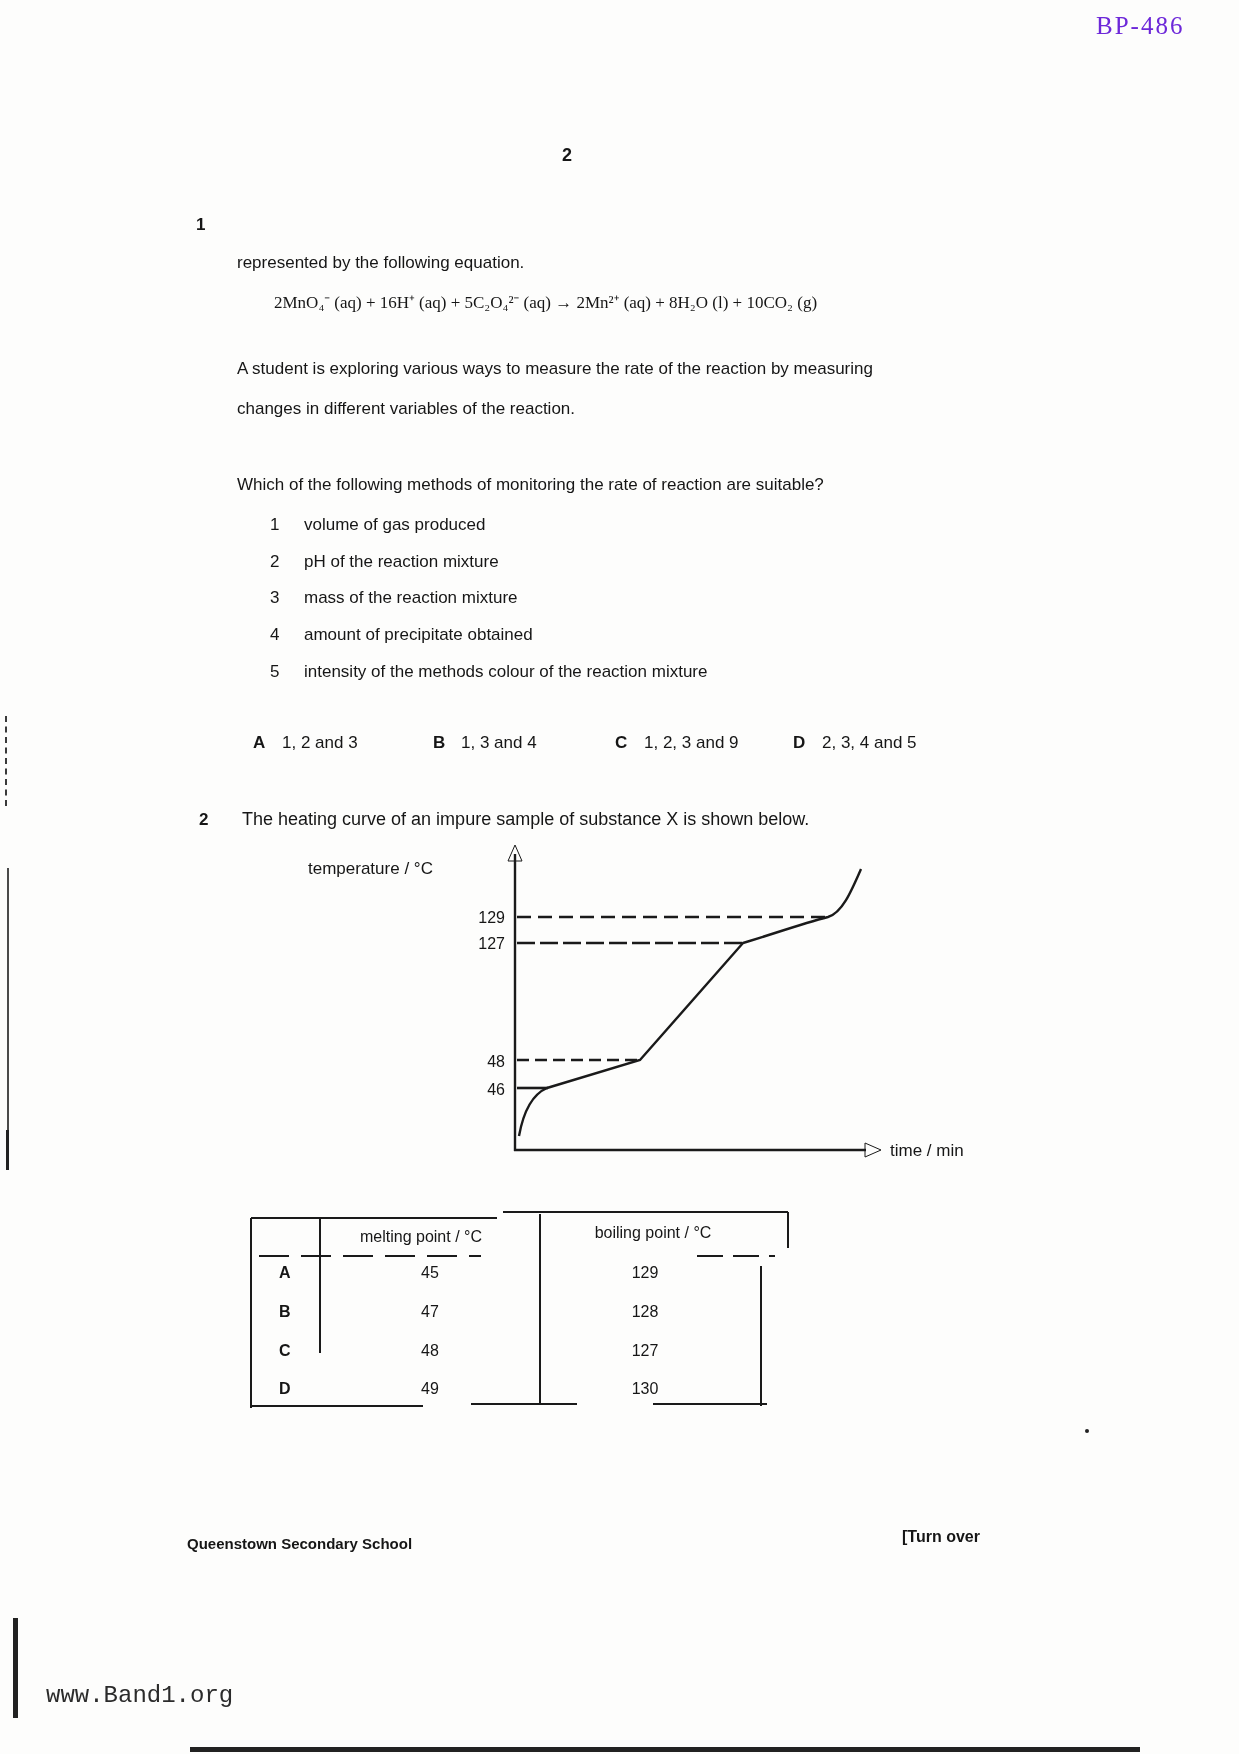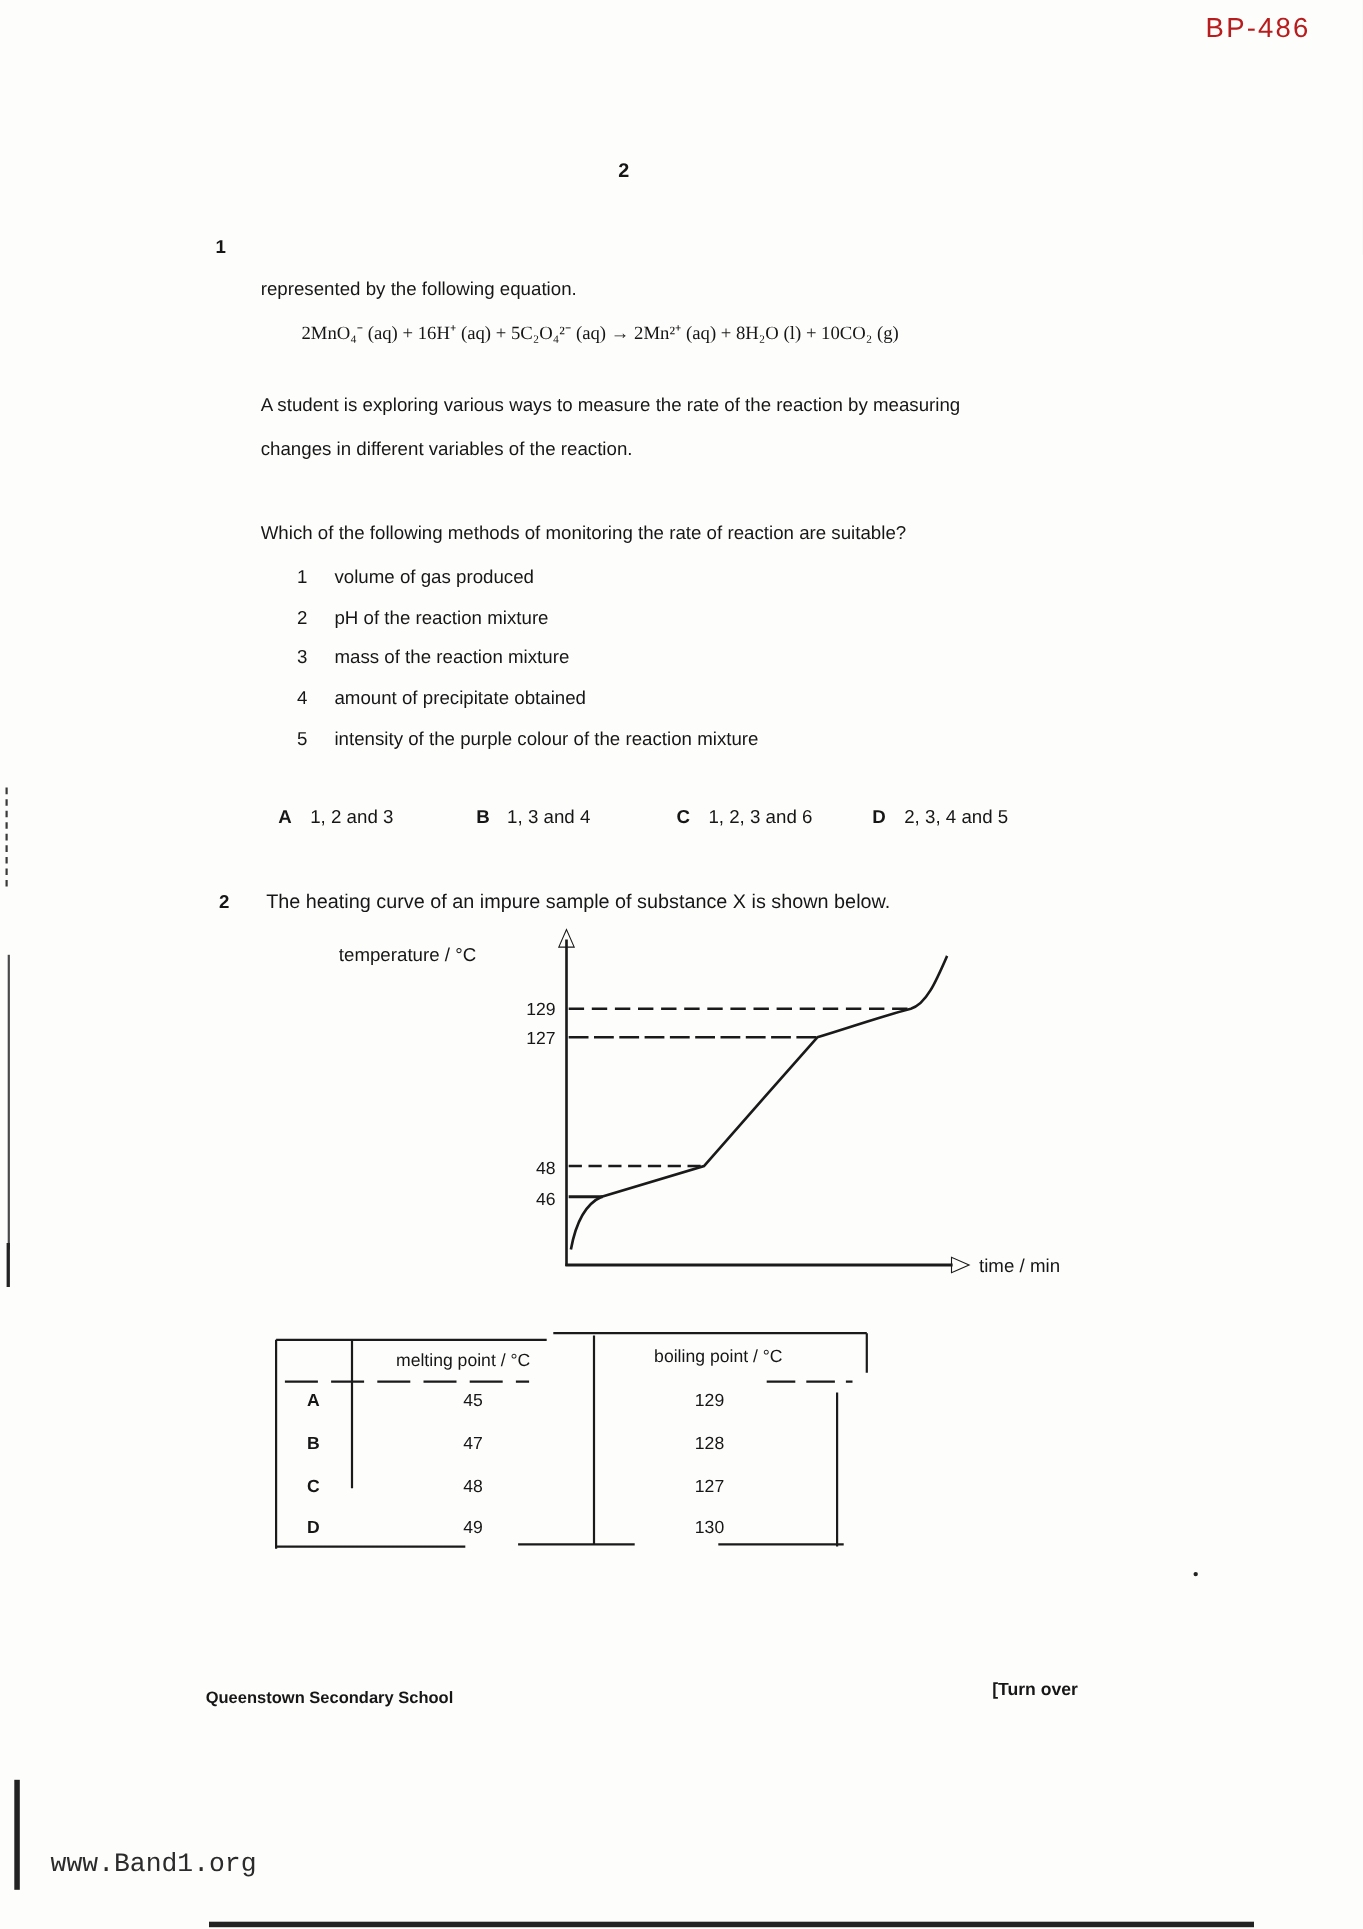--- a/index.html
+++ b/index.html
@@ -6,21 +6,21 @@
   #page{
     position:relative;width:1239px;height:1754px;background:#fdfdfc;
     font-family:"Liberation Sans",sans-serif;color:#161616;overflow:hidden;
   }
   .abs{position:absolute;white-space:nowrap;}
   .t17{font-size:17px;line-height:1;}
   .t18{font-size:18px;line-height:1;}
   .bold{font-weight:bold;}
   .eq{font-family:Liberation Serif, serif;font-size:17px;}
   .mono{font-family:Liberation Mono, monospace;font-size:24px;color:#2b2b2b;}
-  .code{font-size:25px;letter-spacing:2px;color:#b91c1c;}
+  .code{font-size:25px;letter-spacing:2px;color:#6d28d9;font-family:Liberation Serif, serif;}
   svg text{font-family:"Liberation Sans",sans-serif;fill:#161616;}
   svg line, svg path{stroke:#1a1a1a;fill:none;}
   .artifact{position:absolute;background:#222;}
 </style>
 </head>
 <body>
 
 <div id="page">
 
   <div class="abs code" style="left:1096px;top:12px;">BP-486</div>
@@ -37,28 +37,28 @@
 
   <div class="abs t17" style="left:270px;top:516px;">1</div>
   <div class="abs t17" style="left:304px;top:516px;">volume of gas produced</div>
   <div class="abs t17" style="left:270px;top:553px;">2</div>
   <div class="abs t17" style="left:304px;top:553px;">pH of the reaction mixture</div>
   <div class="abs t17" style="left:270px;top:589px;">3</div>
   <div class="abs t17" style="left:304px;top:589px;">mass of the reaction mixture</div>
   <div class="abs t17" style="left:270px;top:626px;">4</div>
   <div class="abs t17" style="left:304px;top:626px;">amount of precipitate obtained</div>
   <div class="abs t17" style="left:270px;top:663px;">5</div>
-  <div class="abs t17" style="left:304px;top:663px;">intensity of the purple colour of the reaction mixture</div>
+  <div class="abs t17" style="left:304px;top:663px;">intensity of the methods colour of the reaction mixture</div>
 
   <div class="abs t17 bold" style="left:253px;top:734px;">A</div>
   <div class="abs t17" style="left:282px;top:734px;">1, 2 and 3</div>
   <div class="abs t17 bold" style="left:433px;top:734px;">B</div>
   <div class="abs t17" style="left:461px;top:734px;">1, 3 and 4</div>
   <div class="abs t17 bold" style="left:615px;top:734px;">C</div>
-  <div class="abs t17" style="left:644px;top:734px;">1, 2, 3 and 6</div>
+  <div class="abs t17" style="left:644px;top:734px;">1, 2, 3 and 9</div>
   <div class="abs t17 bold" style="left:793px;top:734px;">D</div>
   <div class="abs t17" style="left:822px;top:734px;">2, 3, 4 and 5</div>
 
   <div class="abs t17 bold" style="left:199px;top:811px;">2</div>
   <div class="abs t18" style="left:242px;top:810px;">The heating curve of an impure sample of substance X is shown below.</div>
 
   <svg class="abs" style="left:300px;top:842px;" width="700" height="330" viewBox="0 0 700 330">
 
     <line x1="215" y1="12" x2="215" y2="309" stroke-width="2.4"></line>
     <path d="M215 3 L208 19 L222 19 Z" fill="#1a1a1a" stroke="none"></path>

